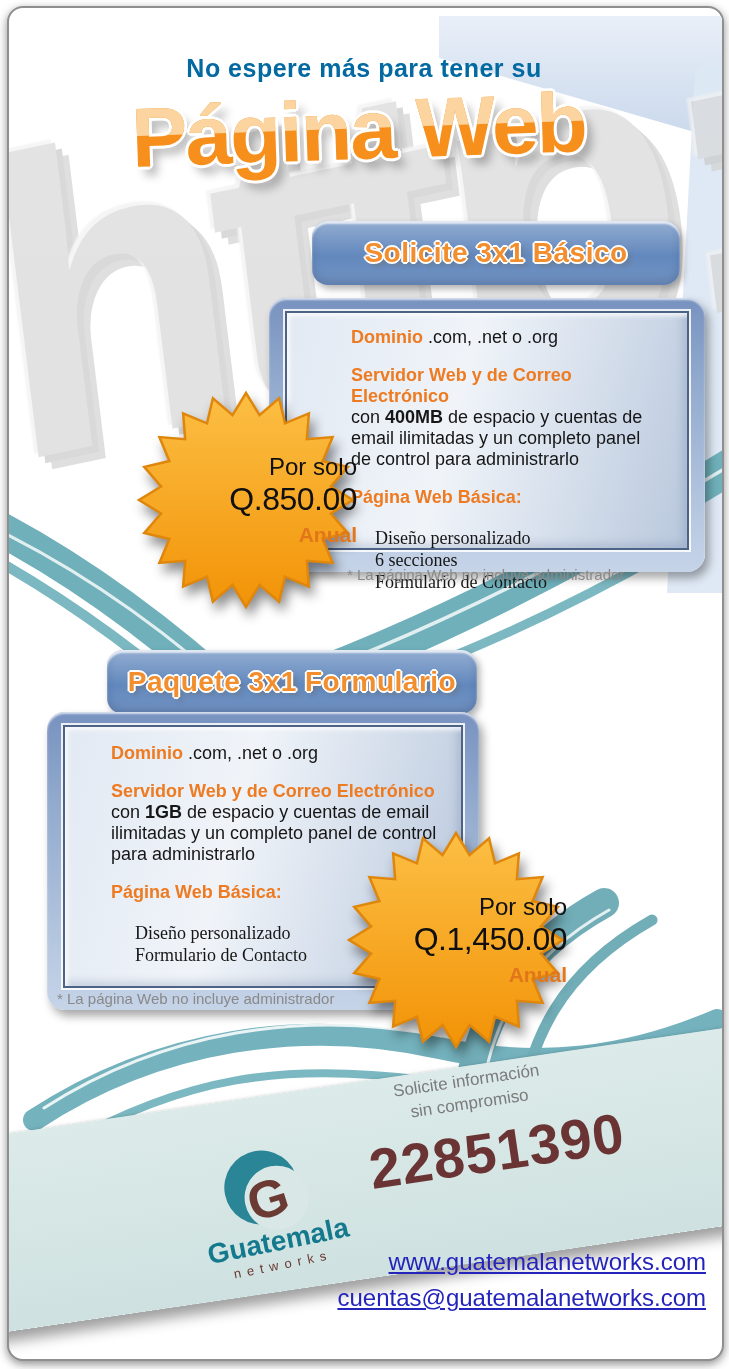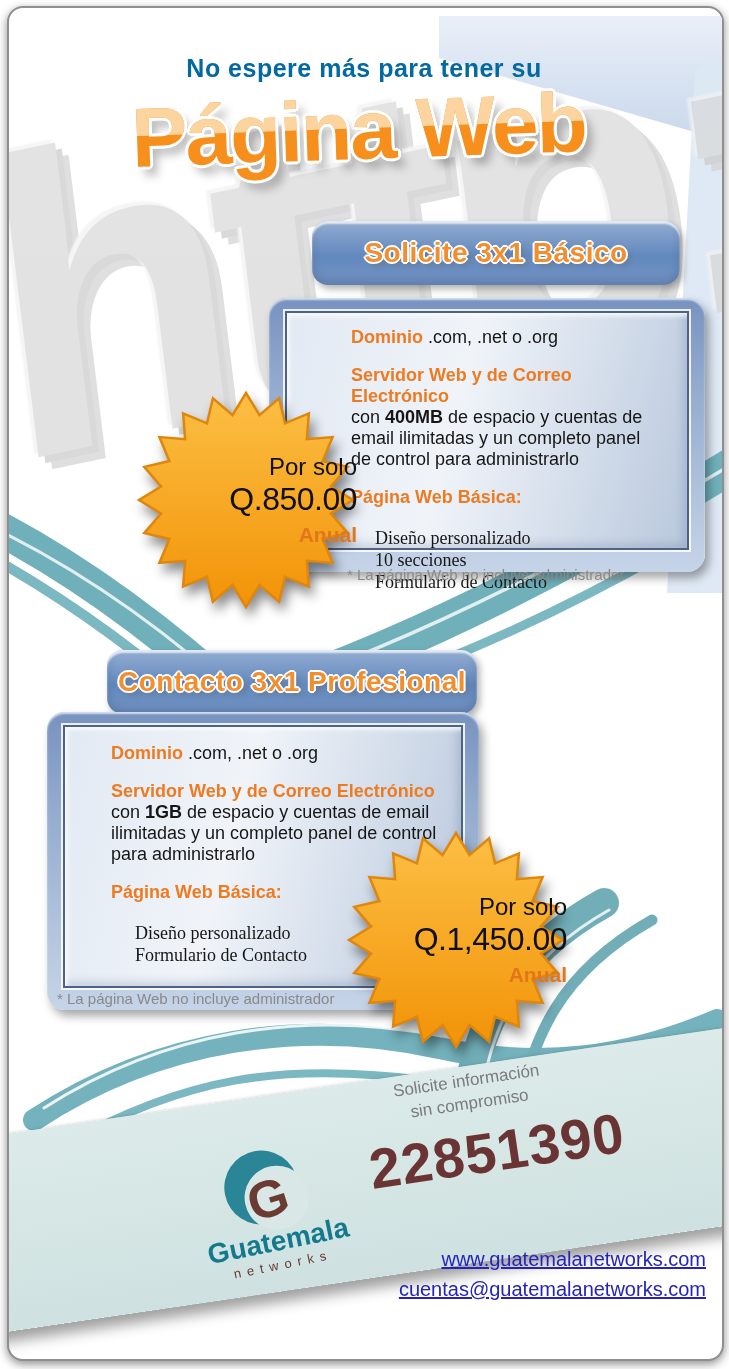--- a/index.html
+++ b/index.html
@@ -87,21 +87,21 @@
        font-size:17px;color:#7b7b7b;line-height:1.35;}
   .phone{position:absolute;left:395px;top:56px;width:330px;text-align:center;
          font-size:56px;font-weight:700;color:#6a3434;letter-spacing:1px;}
   .logo{position:absolute;left:234px;top:52px;width:190px;text-align:center;
         transform:rotate(-3deg);}
   .logo-name{font-size:28px;font-weight:700;color:#15798e;line-height:1;margin-top:-8px;}
   .logo-sub{font-size:13px;color:#6b3a33;letter-spacing:6px;margin-top:2px;}
 
   
   .links{position:absolute;right:16px;top:1236px;z-index:8;text-align:right;
-         font-size:20px;line-height:1.5;}
+         font-size:24px;line-height:1.5;}
   .links a{color:#2424bc;text-decoration:underline;cursor:pointer;}
 </style>
 </head>
 <body>
 
 <div class="card">
 
   <svg class="sky" width="715" height="1351" viewBox="0 0 715 1351">
     <defs>
       <linearGradient id="skyg" x1="0" y1="0" x2="0" y2="1">
@@ -143,21 +143,21 @@
       <span class="pkg-title">Solicite 3x1 Básico</span>
     </div>
     <div class="pkg-body">
       <div class="pkg-panel">
         <p><span class="orange">Dominio</span> <span>.com, .net o .org</span></p>
         <p><span class="orange">Servidor Web y de Correo Electrónico</span><br>
           <span>con</span> <b>400MB</b> <span>de espacio y cuentas de email ilimitadas y un completo panel de control para administrarlo</span></p>
         <p class="orange web-label">Página Web Básica:</p>
         <ul class="feat">
           <li>Diseño personalizado</li>
-          <li>10 secciones</li>
+          <li>6 secciones</li>
           <li>Formulario de Contacto</li>
         </ul>
       </div>
     </div>
   </section>
 
   <div class="badge badge1">
     <svg width="222" height="222" viewBox="0 0 222 222">
       <defs>
         <linearGradient id="gradA" x1="0" y1="0" x2="0" y2="1">
@@ -171,21 +171,21 @@
       <div class="price-intro">Por solo</div>
       <div class="price">Q.850.00</div>
       <div class="price-period">Anual</div>
     </div>
   </div>
 
   <div class="disc disc1">* La página Web no incluye administrador</div>
 
   <section class="pkg2">
     <div class="pkg-header">
-      <span class="pkg-title">Contacto 3x1 Profesional</span>
+      <span class="pkg-title">Paquete 3x1 Formulario</span>
     </div>
     <div class="pkg-body">
       <div class="pkg-panel">
         <p><span class="orange">Dominio</span> <span>.com, .net o .org</span></p>
         <p><span class="orange">Servidor Web y de Correo Electrónico</span><br>
           <span>con</span> <b>1GB</b> <span>de espacio y cuentas de email ilimitadas y un completo panel de control para administrarlo</span></p>
         <p class="orange web-label">Página Web Básica:</p>
         <ul class="feat">
           <li>Diseño personalizado</li>
           <li>Formulario de Contacto</li>

